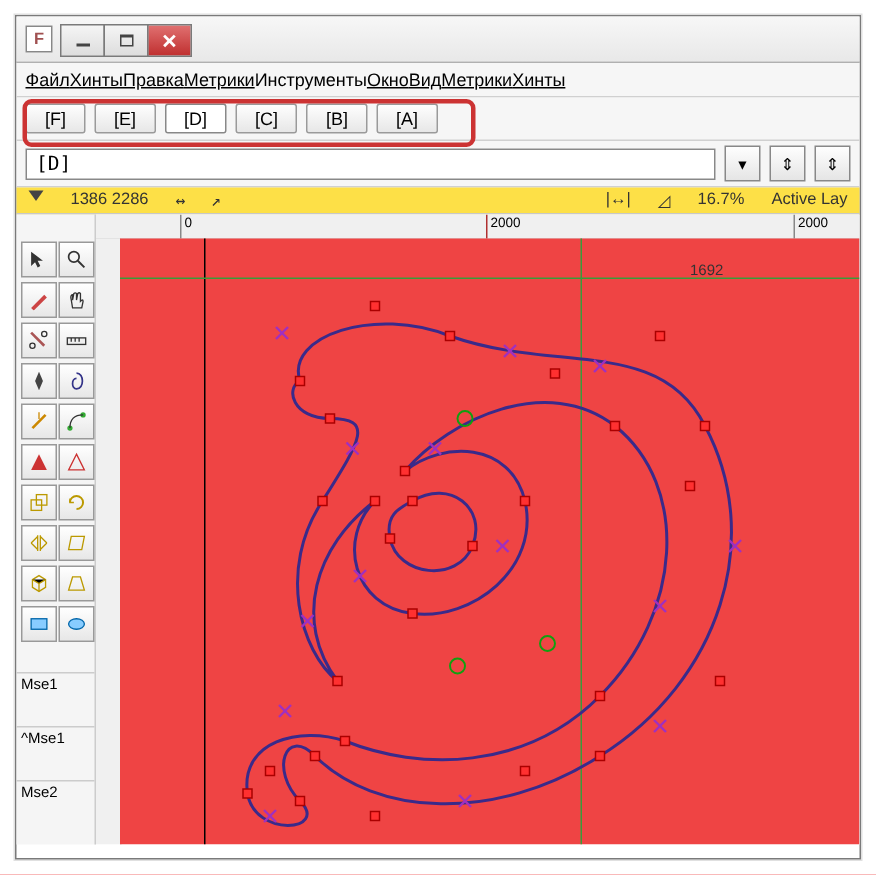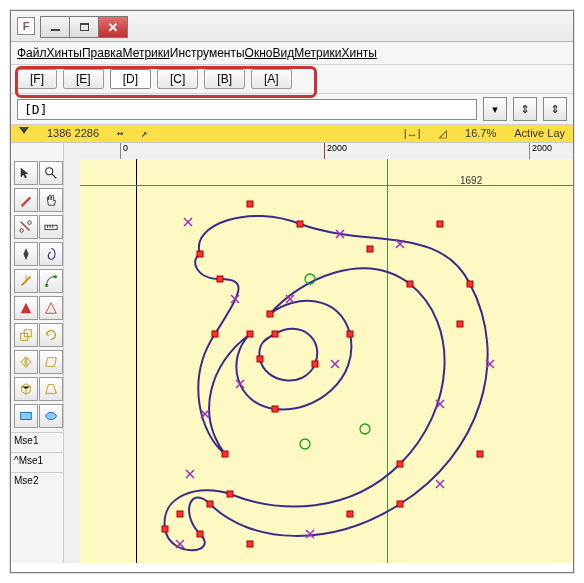--- a/index.html
+++ b/index.html
@@ -33,26 +33,26 @@
   .infobar{display:flex;padding:2px 8px;font-size:11px;background:#fde047;border-bottom:1px solid #c8c8c8;gap:18px;color:#333}
   .infobar .sp{flex:1}
   .tri{display:inline-block;width:0;height:0;border-left:5px solid transparent;border-right:5px solid transparent;border-top:7px solid #444}
   .cursor4{font-family:monospace;letter-spacing:-1px}
   
   .work{display:flex;height:420px;position:relative}
   .toolcol{width:52px;background:#f5f5f5;border-right:1px solid #ccc;padding-top:18px}
   .toolgrid{display:grid;grid-template-columns:22px 22px;gap:3px;justify-content:center}
   .tool{width:22px;height:22px;border:1px solid #999;background:linear-gradient(#fff,#e7e7e7);display:flex;align-items:center;justify-content:center;font-size:12px}
   .tool svg{width:14px;height:14px}
-  .mse{font-size:10px;padding:2px 3px;border-top:1px solid #ccc;margin-top:4px}
+  .mse{font-size:10px;padding:2px 3px;border-top:1px solid #ccc;margin-top:20px}
   .canvaswrap{flex:1;position:relative;background:#fff;overflow:hidden}
   .hruler{position:absolute;top:0;left:0;right:0;height:16px;background:#f0f0f0;border-bottom:1px solid #bbb;font-size:9px}
   .hruler .tick{position:absolute;top:0;height:16px;border-left:1px solid #888;padding-left:2px}
   .vruler{position:absolute;top:16px;left:0;width:16px;bottom:0;background:#f0f0f0;border-right:1px solid #bbb}
-  .canvas{position:absolute;left:16px;top:16px;right:0;bottom:0;background:#fef9c3}
+  .canvas{position:absolute;left:16px;top:16px;right:0;bottom:0;background:#ef4444}
   .vguide{position:absolute;top:0;bottom:0;border-left:1px solid #3a9b3a}
   .hguide{position:absolute;left:0;right:0;border-top:1px solid #3a9b3a}
   .origin0{position:absolute;left:56px;top:0;bottom:0;border-left:1px solid #000}
   .lbl{position:absolute;font-size:10px;color:#333}
   .glyph{position:absolute;left:60px;top:25px;width:380px;height:380px}
 </style>
 </head>
 <body>
 
 <div class="outer">

